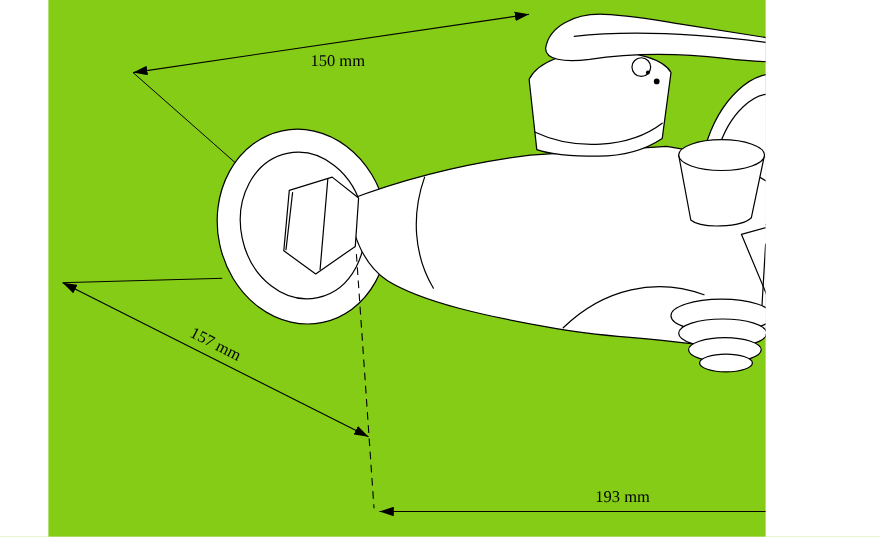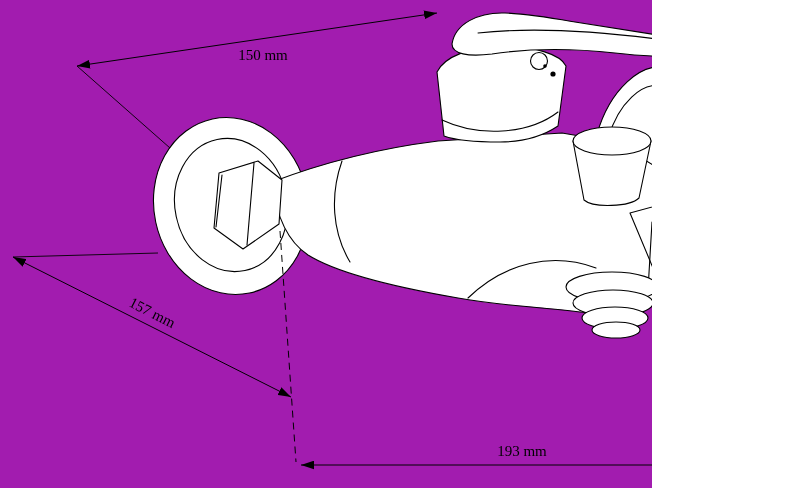--- a/index.html
+++ b/index.html
@@ -1,17 +1,17 @@
 <!DOCTYPE html>
 <html><head>
 <meta charset="utf-8">
 <style>
   html,body{margin:0;padding:0;}
   body{background:#ffffff;font-family:"Liberation Serif", serif;}
-  .canvas{position:relative;width:652px;height:488px;background:#a21caf;overflow:hidden;}
+  .canvas{position:relative;width:652px;height:488px;background:#84cc16;overflow:hidden;margin-left:44px;}
   svg{display:block;}
   .shape{fill:#ffffff;stroke:#000000;stroke-width:1.1;stroke-linejoin:round;}
   .ln{fill:none;stroke:#000000;stroke-width:1.1;stroke-linejoin:round;stroke-linecap:round;}
   .dim{fill:none;stroke:#000000;stroke-width:1;}
   .ext{fill:none;stroke:#000000;stroke-width:0.9;}
   .dash{fill:none;stroke:#000000;stroke-width:1;stroke-dasharray:7 5;}
   .lbl{font-family:"Liberation Serif", serif;font-size:15px;fill:#000000;text-anchor:middle;}
   .dot{fill:#000000;stroke:none;}
 </style>
 </head>

